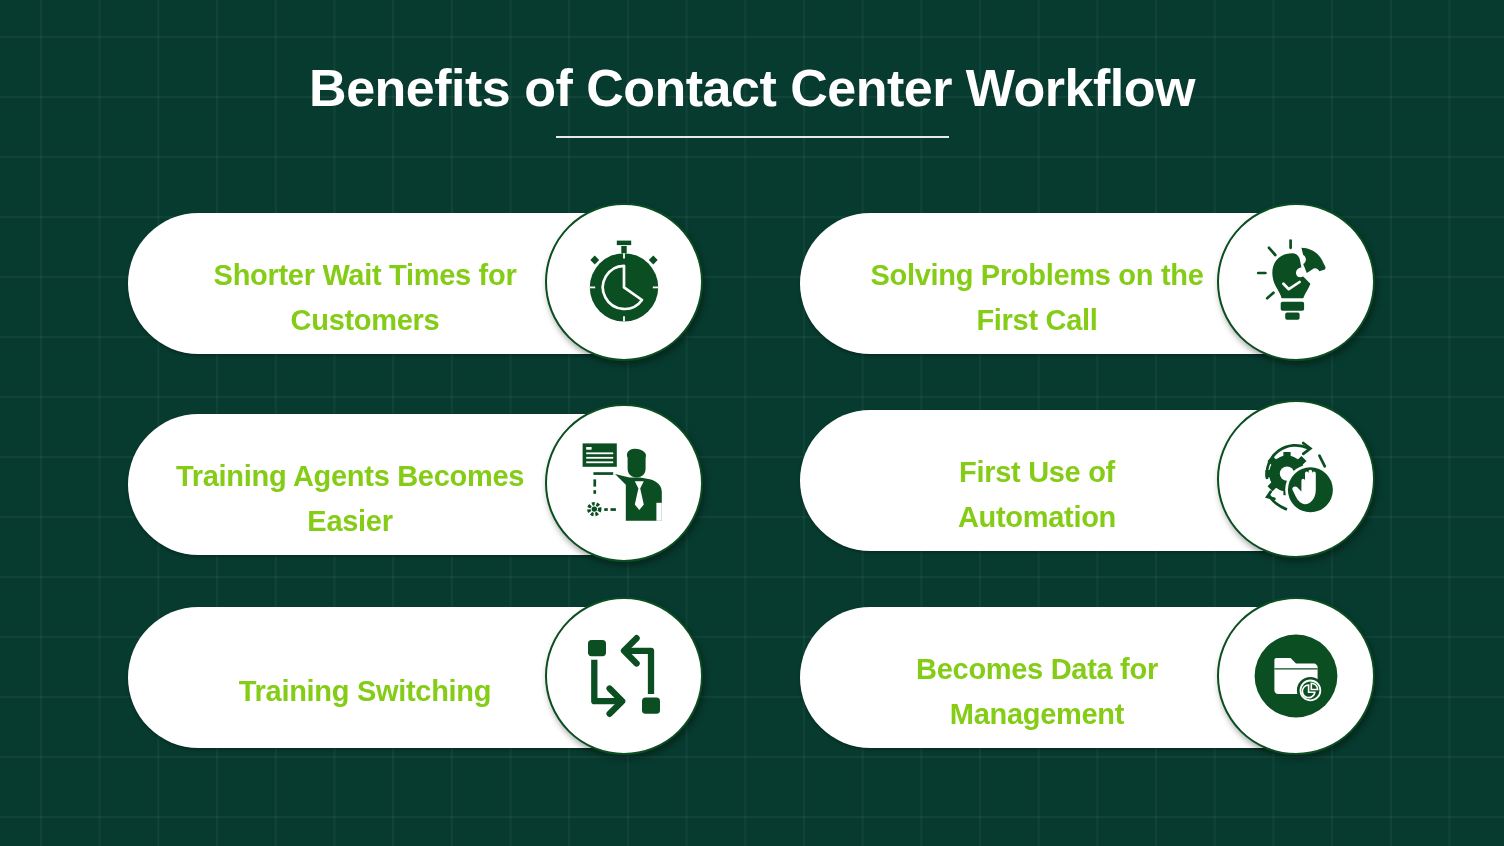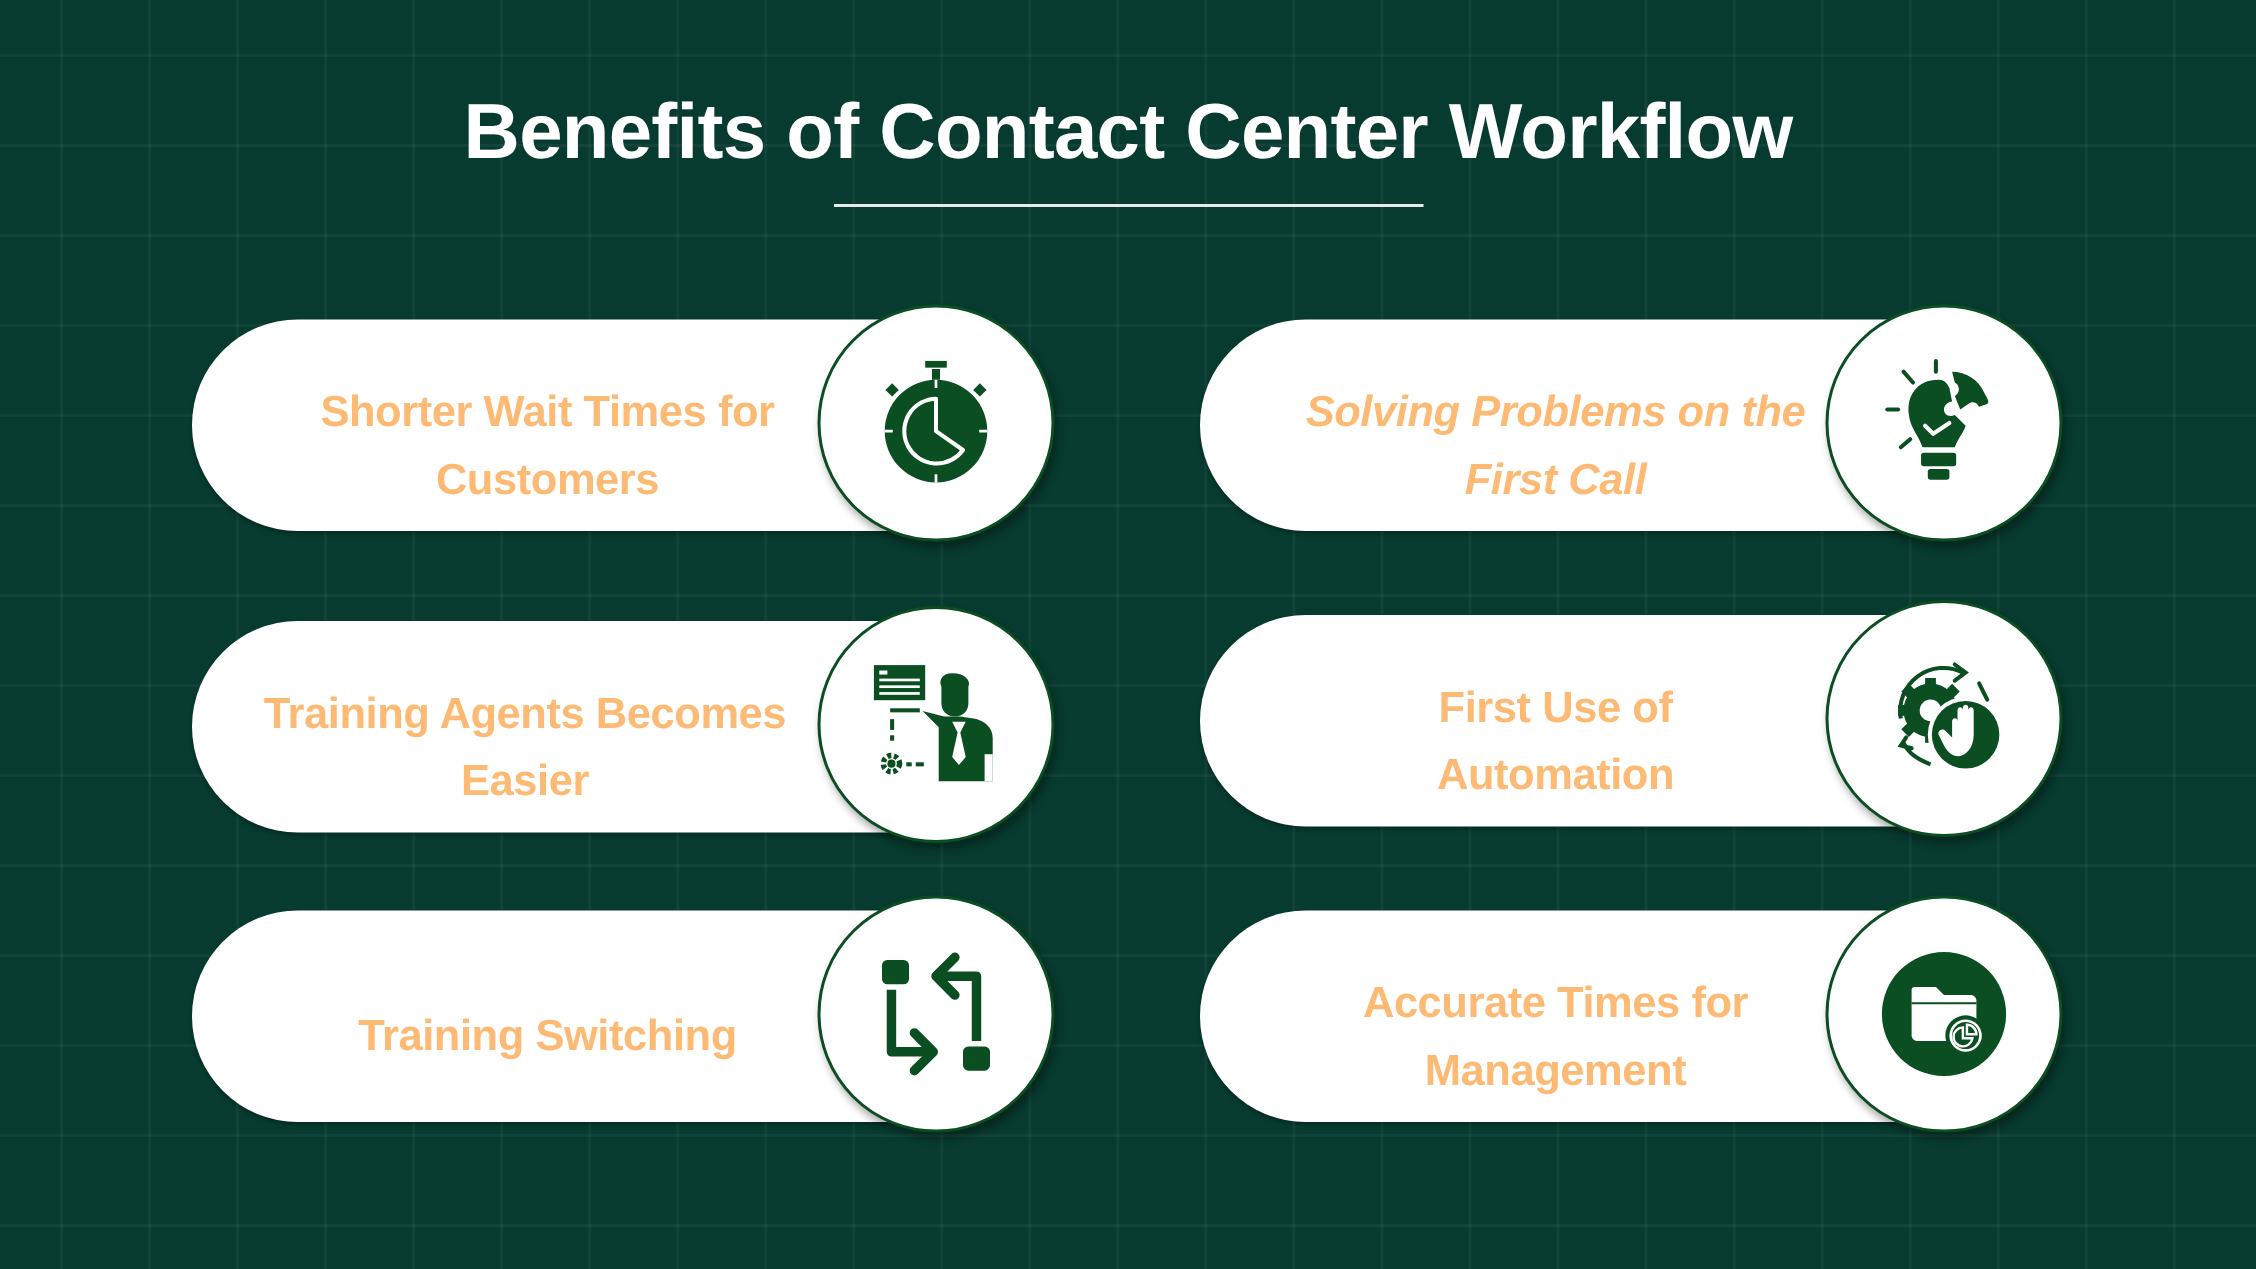--- a/index.html
+++ b/index.html
@@ -24,21 +24,21 @@
   }
   .card { position:absolute; width:575px; height:160px; }
   .pill {
     position:absolute; left:0; top:10px; width:500px; height:141px;
     background:#ffffff; border-radius:71px 0 0 71px;
     box-shadow:0 2px 3px rgba(0,0,0,0.25);
   }
   .pill-text {
     position:absolute; left:22px; top:10px; width:430px; height:169px;
     display:flex; align-items:center; justify-content:center; text-align:center;
-    color:#fdba74; font-weight:bold; font-size:29px; line-height:45px;
+    color:#84cc16; font-weight:bold; font-size:29px; line-height:45px;
     letter-spacing:-0.3px;
   }
   .badge {
     position:absolute; left:417px; top:0; width:154px; height:154px;
     border-radius:50%; background:#ffffff; border:2px solid #0b4e21;
     box-shadow:2px 4px 6px rgba(0,0,0,0.35);
     display:flex; align-items:center; justify-content:center;
   }
   .badge svg { width:90px; height:90px; }
 </style>
@@ -62,21 +62,21 @@
       <circle cx="50" cy="56" r="38" fill="#0b4e21"></circle>
       <line x1="50" y1="18" x2="50" y2="24" stroke="#fff" stroke-width="2"></line>
       <line x1="50" y1="88" x2="50" y2="94" stroke="#fff" stroke-width="2"></line>
       <line x1="12" y1="56" x2="18" y2="56" stroke="#fff" stroke-width="2"></line>
       <line x1="82" y1="56" x2="88" y2="56" stroke="#fff" stroke-width="2"></line>
       <path d="M50 32 A24 24 0 1 0 70 70 L50 56 Z" fill="none" stroke="#fff" stroke-width="3" stroke-linejoin="round"></path>
     </svg>
   </div>
 </div>
 
-<div class="card" style="left:800px; top:203px;font-style:italic;">
+<div class="card" style="left:800px; top:203px;">
   <div class="pill"></div>
   <div class="pill-text">
     <div><span>Solving Problems on the</span><br><span>First Call</span></div>
   </div>
   <div class="badge">
     <svg viewBox="0 0 100 100">
       <line x1="20" y1="12" x2="27" y2="20" stroke="#0b4e21" stroke-width="3" stroke-linecap="round"></line>
       <line x1="44" y1="4" x2="44" y2="12" stroke="#0b4e21" stroke-width="3" stroke-linecap="round"></line>
       <line x1="8" y1="40" x2="16" y2="40" stroke="#0b4e21" stroke-width="3" stroke-linecap="round"></line>
       <line x1="18" y1="68" x2="25" y2="62" stroke="#0b4e21" stroke-width="3" stroke-linecap="round"></line>
@@ -158,21 +158,21 @@
       <rect x="70" y="74" width="20" height="18" rx="4" fill="#0b4e21"></rect>
       <path d="M80 70 L80 22 L52 22" fill="none" stroke="#0b4e21" stroke-width="7" stroke-linejoin="round"></path>
       <path d="M64 8 L50 22 L64 36" fill="none" stroke="#0b4e21" stroke-width="7" stroke-linecap="round" stroke-linejoin="round"></path>
     </svg>
   </div>
 </div>
 
 <div class="card" style="left:800px; top:597px;">
   <div class="pill"></div>
   <div class="pill-text">
-    <div><span>Accurate Times for</span><br><span>Management</span></div>
+    <div><span>Becomes Data for</span><br><span>Management</span></div>
   </div>
   <div class="badge">
     <svg viewBox="0 0 100 100">
       <circle cx="50" cy="50" r="46" fill="#0b4e21"></circle>
       <path d="M28 30 L44 30 L50 36 L70 36 C72 36 74 38 74 40 L74 66 C74 68 72 70 70 70 L30 70 C28 70 26 68 26 66 L26 32 C26 31 27 30 28 30 Z" fill="#fff"></path>
       <path d="M26 42 L74 42" stroke="#0b4e21" stroke-width="1.5"></path>
       <circle cx="66" cy="66" r="15" fill="#0b4e21"></circle>
       <circle cx="66" cy="66" r="12" fill="#fff"></circle>
       <circle cx="66" cy="66" r="10" fill="#0b4e21"></circle>
       <path d="M64 60 A7 7 0 1 0 71 68 L64 68 Z" fill="none" stroke="#fff" stroke-width="1.8"></path>

